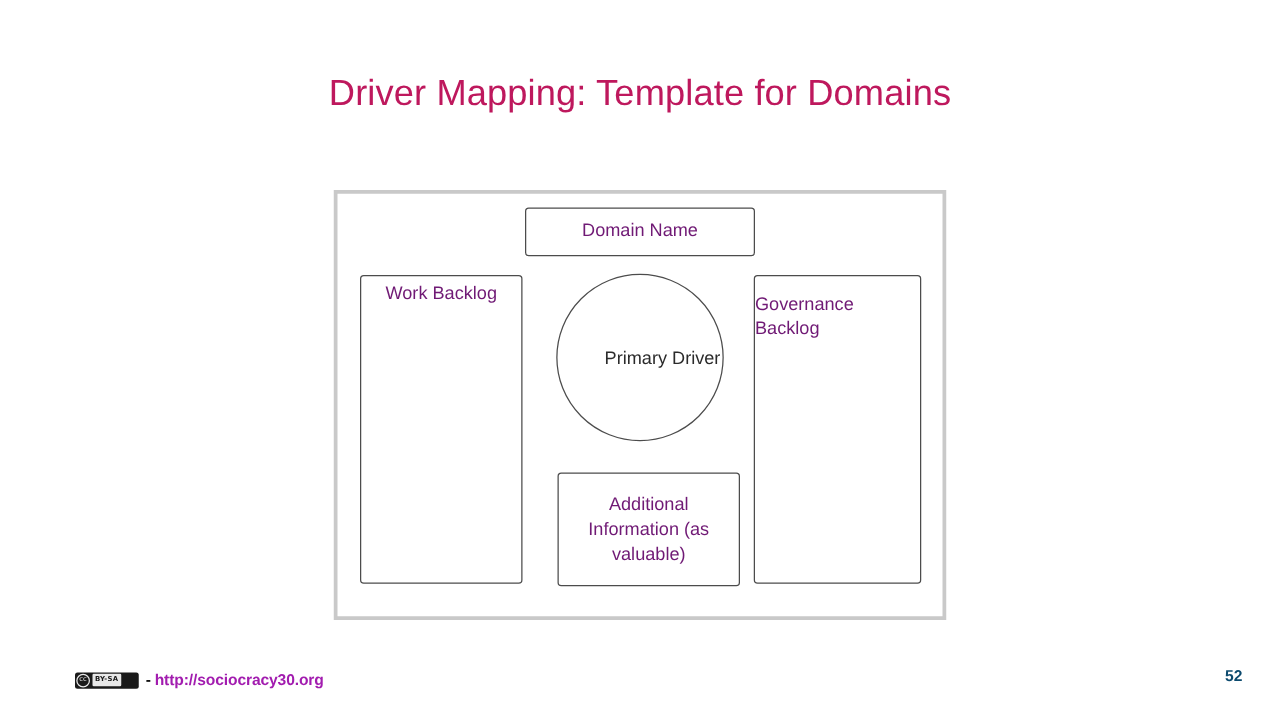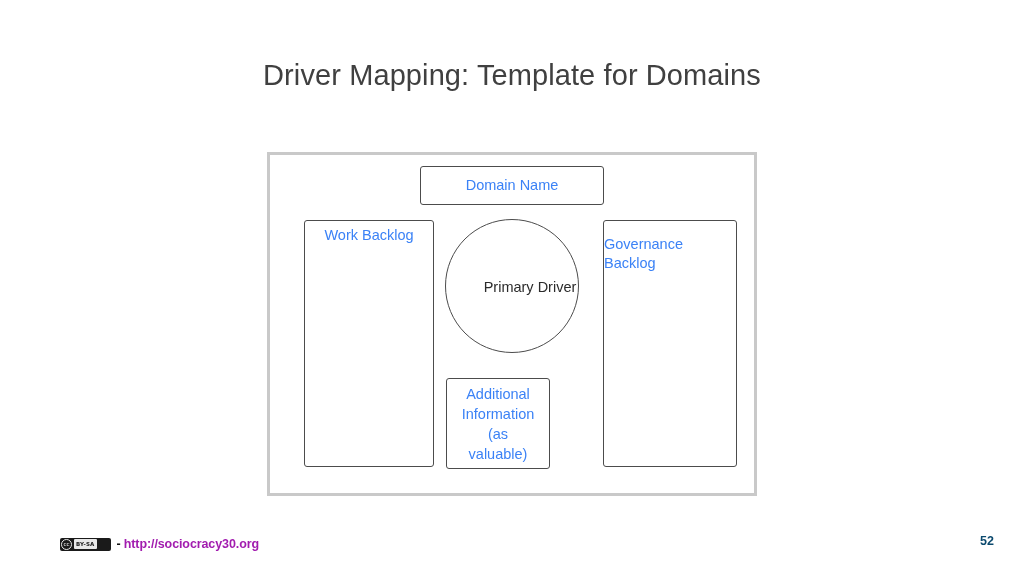--- a/index.html
+++ b/index.html
@@ -18,21 +18,21 @@
 
   
   .slide-title {
     position: absolute;
     left: 0;
     top: 56px;
     width: 1024px;
     text-align: center;
     font-size: 29px;
     font-weight: 400;
-    color: #404040;
+    color: #be185d;
     letter-spacing: 0.1px;
     line-height: 38px;
     white-space: nowrap;
   }
 
   
   .diagram-frame {
     position: absolute;
     left: 267px;
     top: 152px;
@@ -42,39 +42,39 @@
     background: #ffffff;
     box-sizing: content-box;
   }
 
   .node {
     position: absolute;
     border: 1.4px solid #4c4c4c;
     border-radius: 3px;
     background: #ffffff;
     box-sizing: border-box;
-    color: #3b82f6;
+    color: #701a75;
     font-size: 14.5px;
     line-height: 19px;
   }
 
   
   .node-domain-name {
     left: 420px;
     top: 166px;
     width: 184px;
     height: 39px;
     display: flex;
     align-items: center;
     justify-content: center;
   }
 
   
   .node-work-backlog {
-    left: 304px;
+    left: 288px;
     top: 220px;
     width: 130px;
     height: 247px;
     display: flex;
     align-items: flex-start;
     justify-content: center;
     padding-top: 5px;
   }
 
   
@@ -86,21 +86,21 @@
     display: flex;
     align-items: flex-start;
     justify-content: center;
     padding-top: 14px;
   }
 
   
   .node-additional-info {
     left: 446px;
     top: 378px;
-    width: 104px;
+    width: 146px;
     height: 91px;
     display: flex;
     align-items: center;
     justify-content: center;
     text-align: center;
     padding: 0 8px;
   }
   .node-additional-info .multiline {
     white-space: pre-line;
     line-height: 20px;

